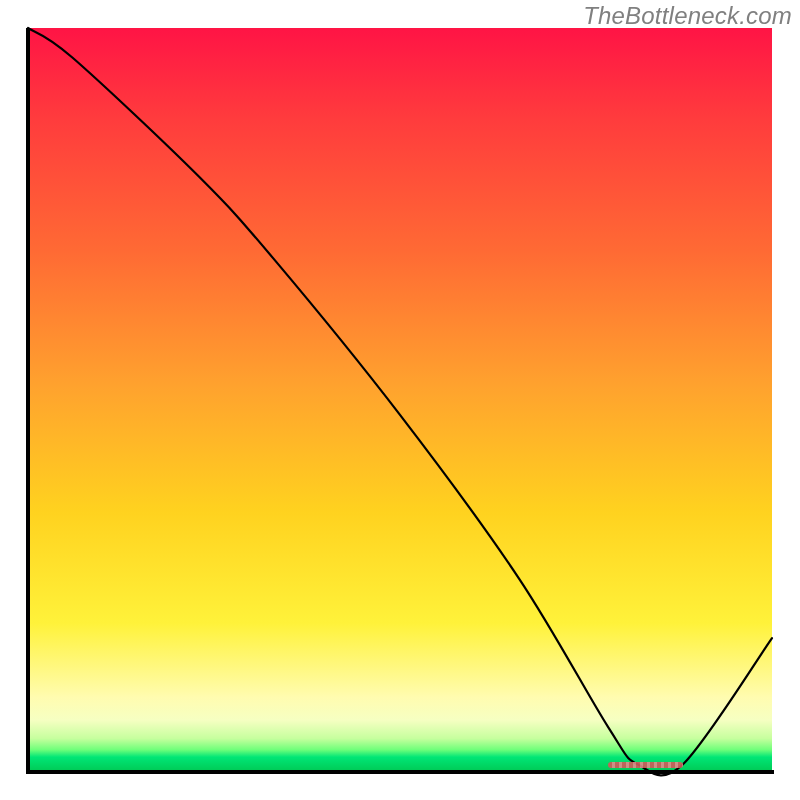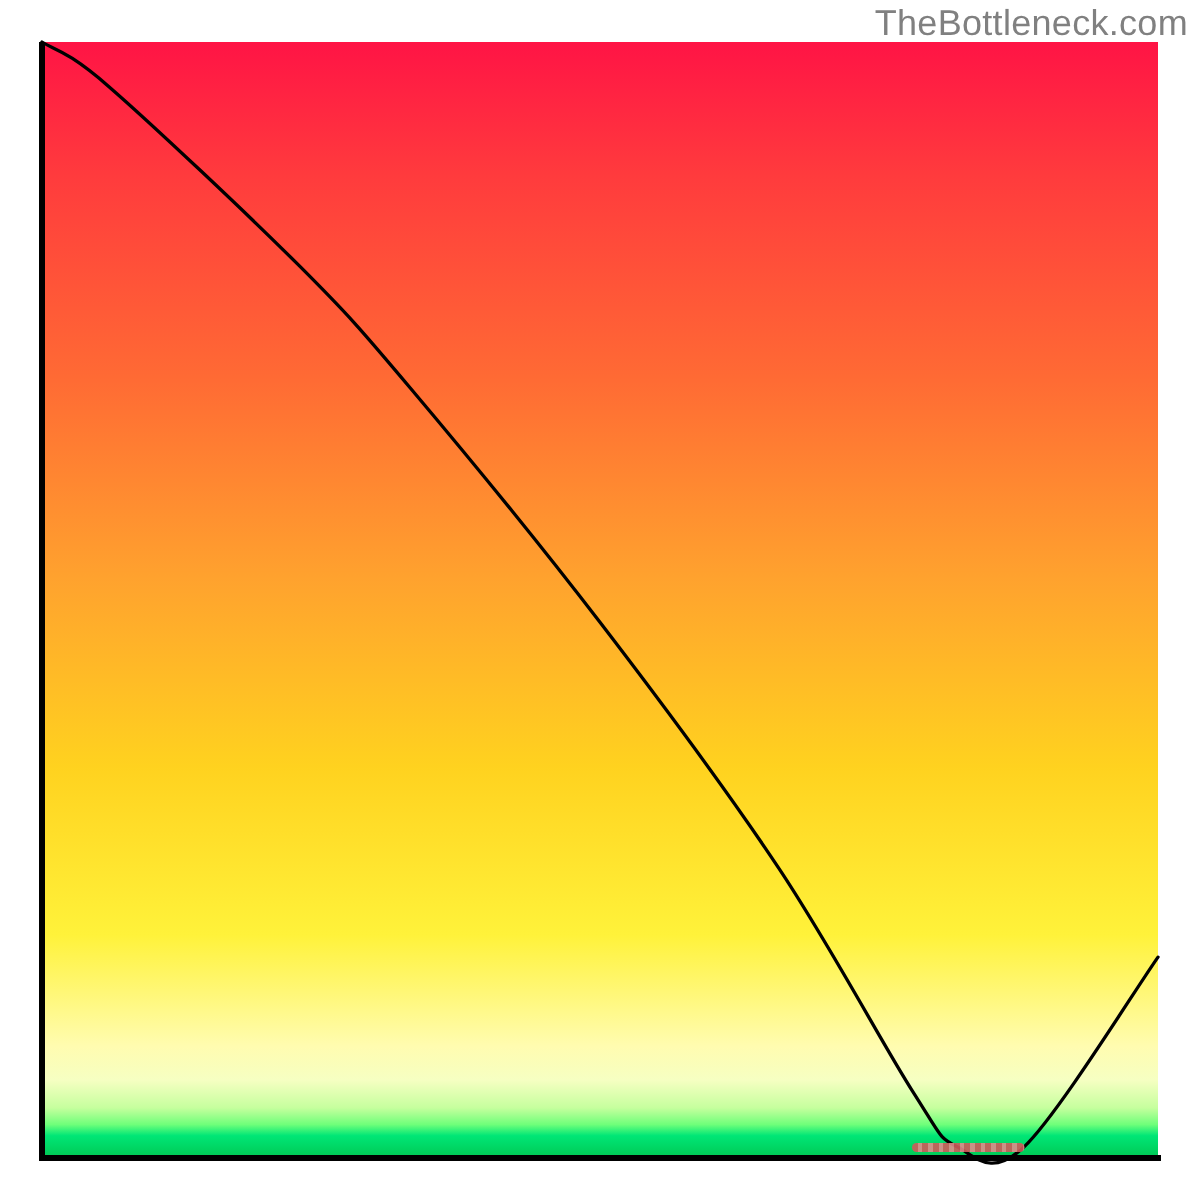--- a/index.html
+++ b/index.html
@@ -8,20 +8,21 @@
     width: 800px;
     height: 800px;
     background: #ffffff;
     font-family: Arial, Helvetica, sans-serif;
     overflow: hidden;
   }
   .canvas {
     position: relative;
     width: 800px;
     height: 800px;
+    font-style: italic;
   }
   .watermark {
     position: absolute;
     top: 2px;
     right: 8px;
     font-size: 24px;
     color: #808080;
     font-weight: 400;
     letter-spacing: 0.2px;
   }

